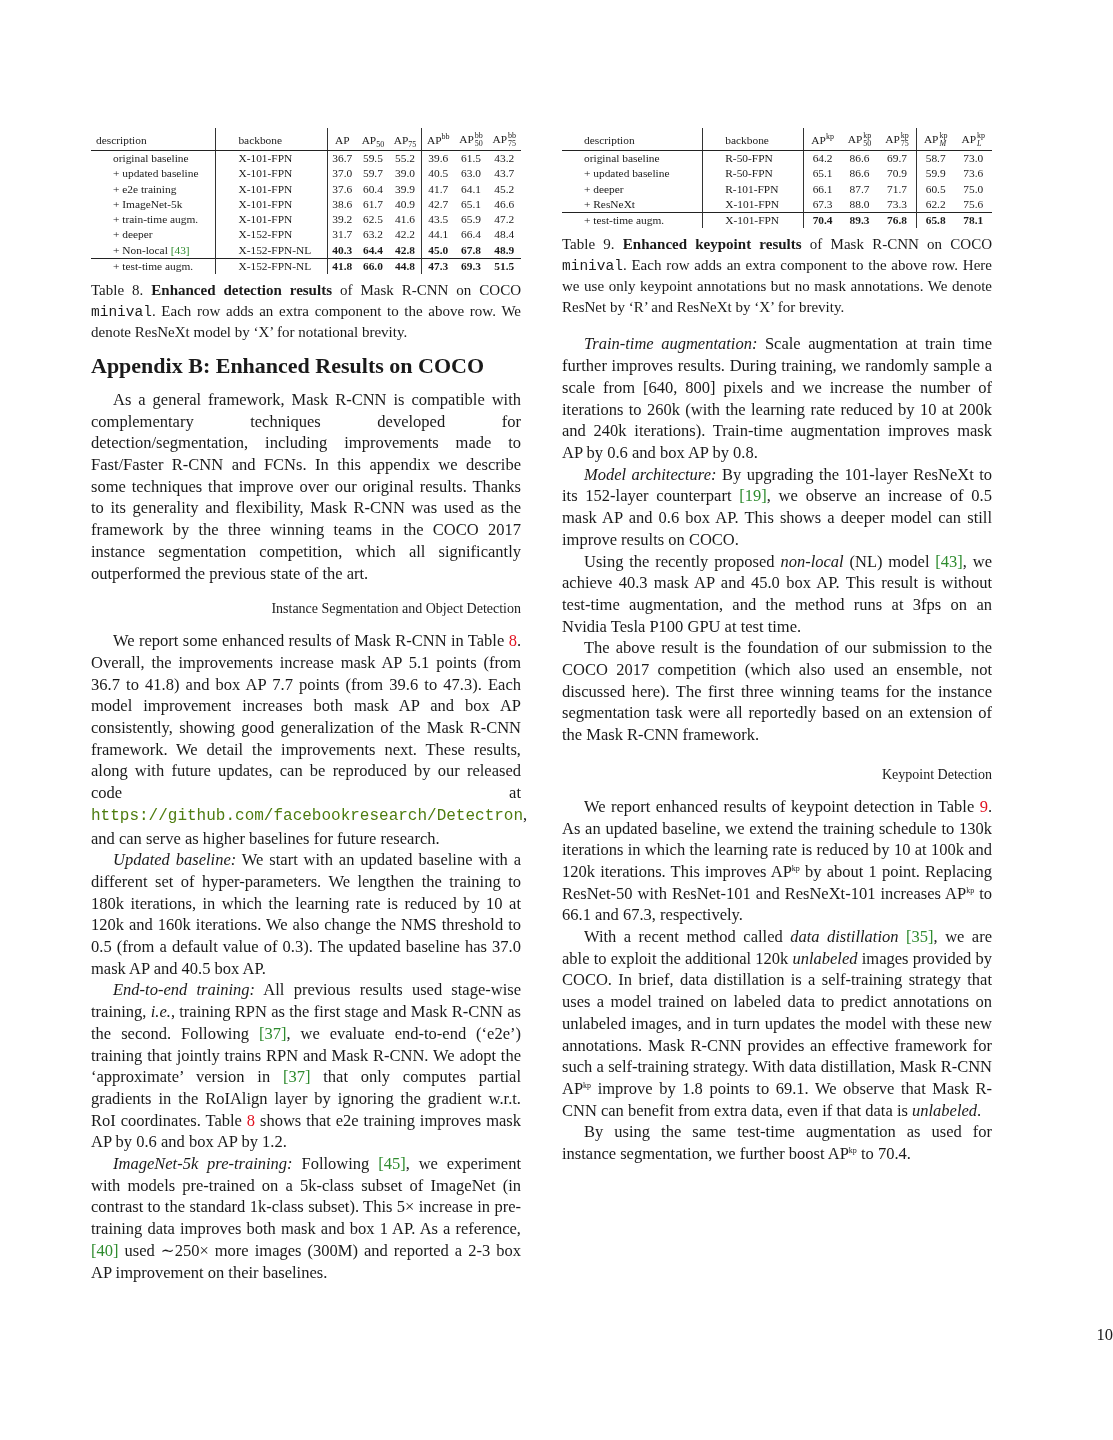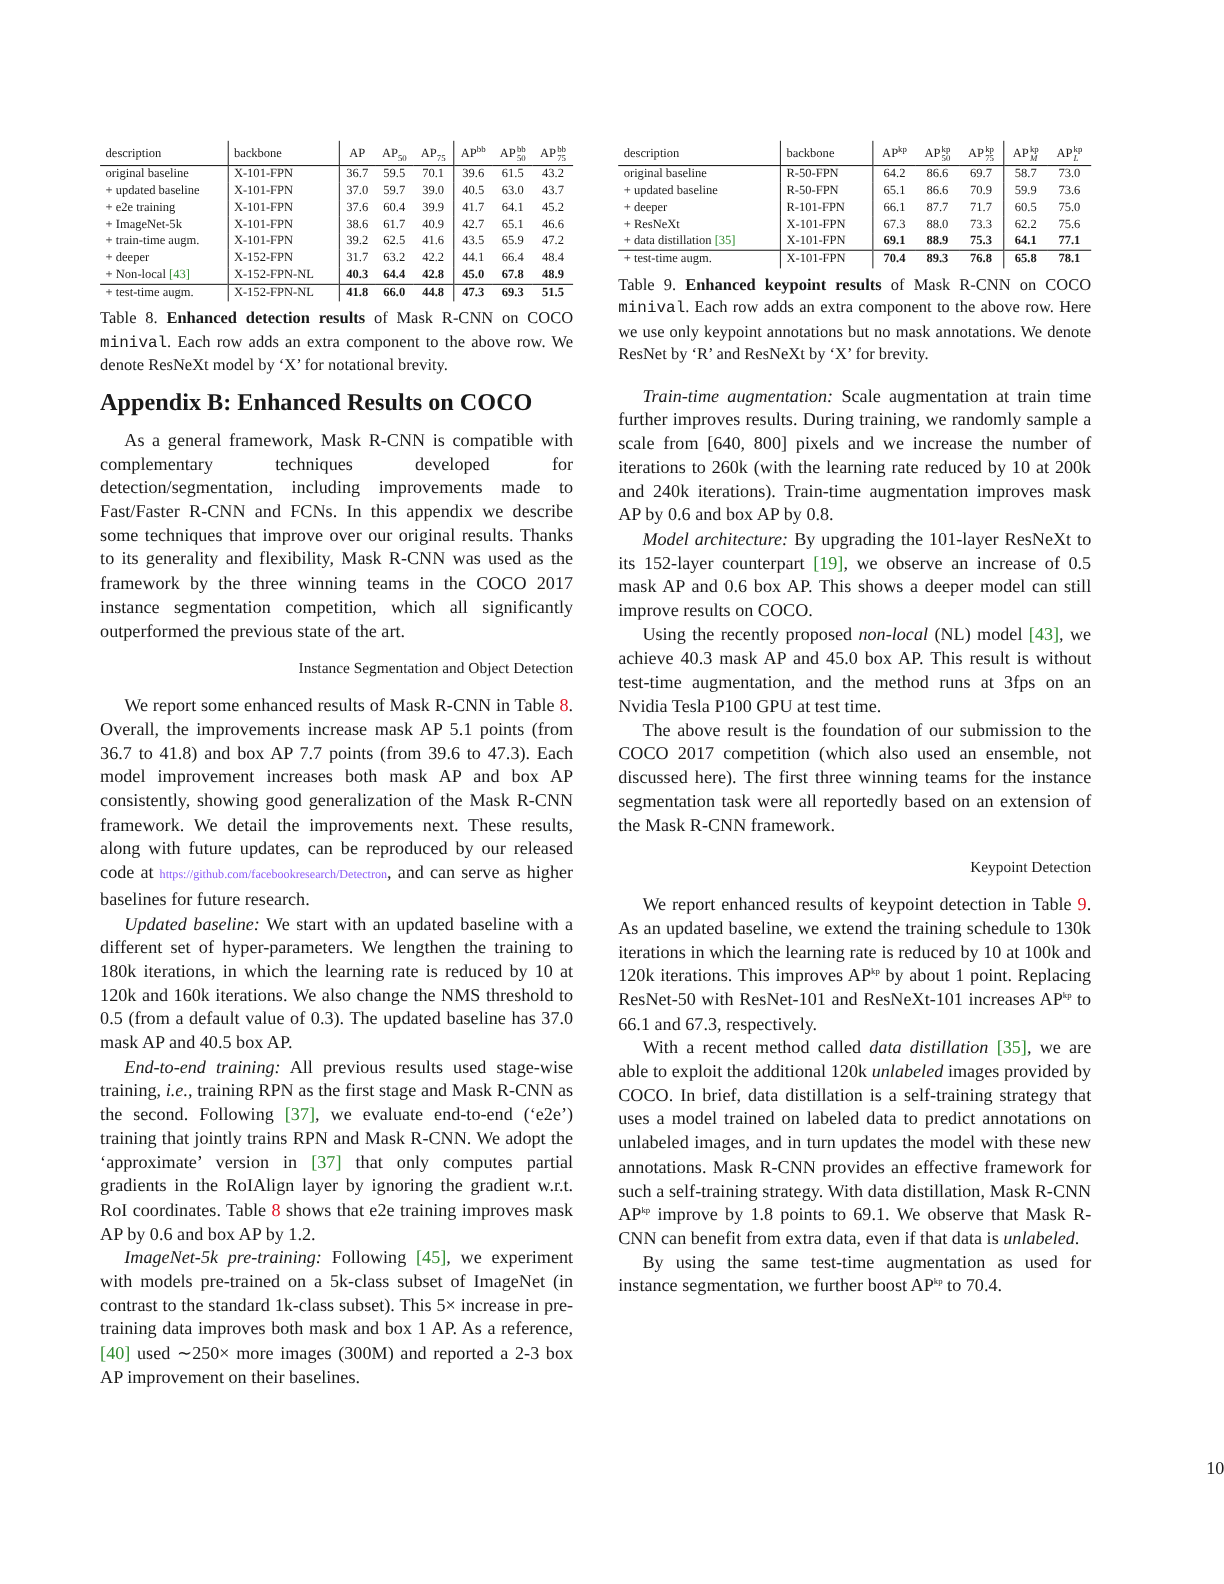--- a/index.html
+++ b/index.html
@@ -3,30 +3,30 @@
 <meta charset="utf-8">
 <style>
   html, body { margin:0; padding:0; background:#fff; }
   body { width:1113px; height:1440px; position:relative; font-family:"Liberation Serif", serif; color:#1a1a1a; }
   .col { position:absolute; width:430px; }
   #left { left:91px; top:128px; }
   #right { left:562px; top:128px; }
   table.res { border-collapse:collapse; font-size:11.4px; line-height:15.3px; width:100%; }
   table.res th { font-weight:normal; text-align:center; padding:0 3px; border-bottom:1.4px solid #222; height:20px; vertical-align:bottom; padding-bottom:2px; }
   table.res td { text-align:center; padding:0 3px; white-space:nowrap; }
-  table.res .l { text-align:left; padding-left:5px; }
+  table.res .l { text-align:left; padding-left:22px; }
   table.res .vb { border-left:1px solid #333; }
   table.res tr.last td { border-top:1.4px solid #222; }
   table.res td.b { font-weight:bold; }
   .sup { font-size:8px; vertical-align:super; line-height:0; }
   .sub { font-size:8px; vertical-align:sub; line-height:0; }
   .ss { display:inline-block; vertical-align:middle; font-size:8px; line-height:8px; text-align:left; margin-left:1px; }
   .cite { color:#2e8b2e; }
   .ref { color:#e0101f; }
-  .url { color:#8b5cf6; font-family:Liberation Serif, serif; font-size:11px; }
+  .url { color:#4d7c0f; font-family:Liberation Mono, monospace; font-size:16px; }
   .mono { font-family:"Liberation Mono", monospace; }
   .caption { font-size:15px; line-height:20.5px; margin-top:6px; text-align:justify; }
   .caption .mono { font-size:14.5px; }
   h2 { font-size:22px; font-weight:bold; margin:10px 0 10px 0; line-height:26px; }
   h3 { font-size:14px; font-weight:normal; margin:14px 0 10px 0; line-height:22px;text-align:right; }
   p { font-size:16.5px; line-height:21.7px; margin:0; text-indent:22px; text-align:justify; hyphens:manual; }
   em { font-style:italic;margin-top:22px; }
   #pagenum { position:absolute; left:0; width:1113px; top:1325px; text-align:right; font-size:16.5px; }
 </style>
 </head>
@@ -45,21 +45,21 @@
         <th><span>AP</span><span class="ss"><span>bb</span><br><span>50</span></span></th>
         <th><span>AP</span><span class="ss"><span>bb</span><br><span>75</span></span></th>
       </tr>
     </thead>
     <tbody id="t8body">
         <tr>
           <td class="l"><span>original baseline</span></td>
           <td class="l vb">X-101-FPN</td>
           <td class="vb ">36.7</td>
           <td class="">59.5</td>
-          <td class="">70.1</td>
+          <td class="">55.2</td>
           <td class="vb ">39.6</td>
           <td class="">61.5</td>
           <td class="">43.2</td>
         </tr>
         <tr>
           <td class="l"><span>+ updated baseline</span></td>
           <td class="l vb">X-101-FPN</td>
           <td class="vb ">37.0</td>
           <td class="">59.7</td>
           <td class="">39.0</td>
@@ -194,29 +194,20 @@
         </tr>
         <tr>
           <td class="l"><span>+ ResNeXt</span></td>
           <td class="l vb">X-101-FPN</td>
           <td class="vb ">67.3</td>
           <td class="">88.0</td>
           <td class="">73.3</td>
           <td class="vb ">62.2</td>
           <td class="">75.6</td>
         </tr>
-        <tr>
-          <td class="l"><span>+ data distillation </span><a class="cite">[35]</a></td>
-          <td class="l vb">X-101-FPN</td>
-          <td class="vb b">69.1</td>
-          <td class="b">88.9</td>
-          <td class="b">75.3</td>
-          <td class="vb b">64.1</td>
-          <td class="b">77.1</td>
-        </tr>
         <tr class="last">
           <td class="l"><span>+ test-time augm.</span></td>
           <td class="l vb">X-101-FPN</td>
           <td class="vb b">70.4</td>
           <td class="b">89.3</td>
           <td class="b">76.8</td>
           <td class="vb b">65.8</td>
           <td class="b">78.1</td>
         </tr>
       </tbody>

